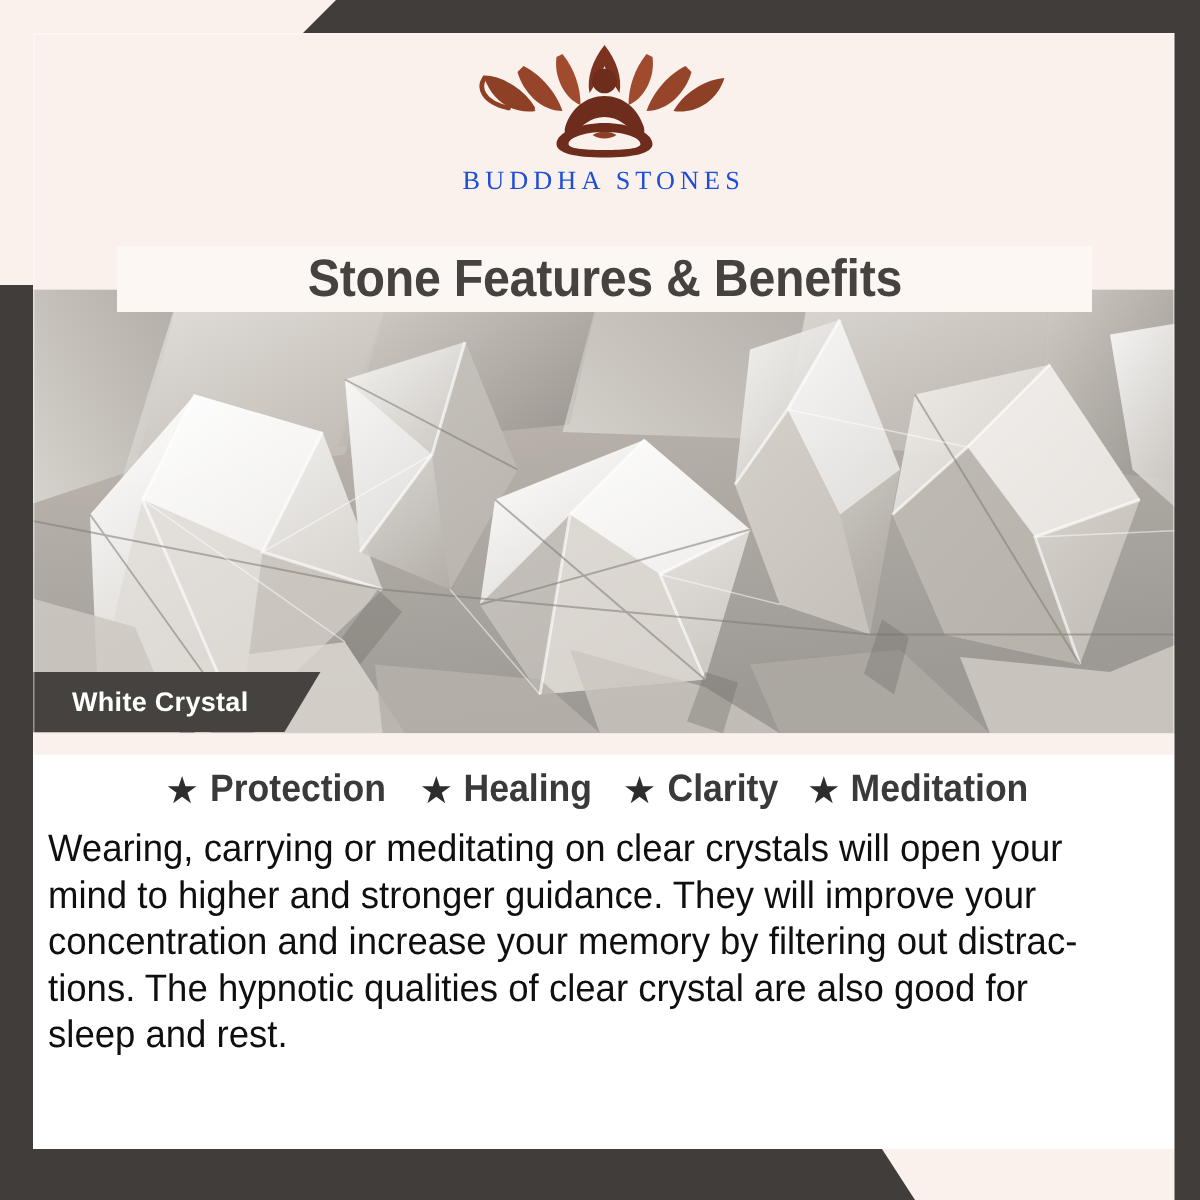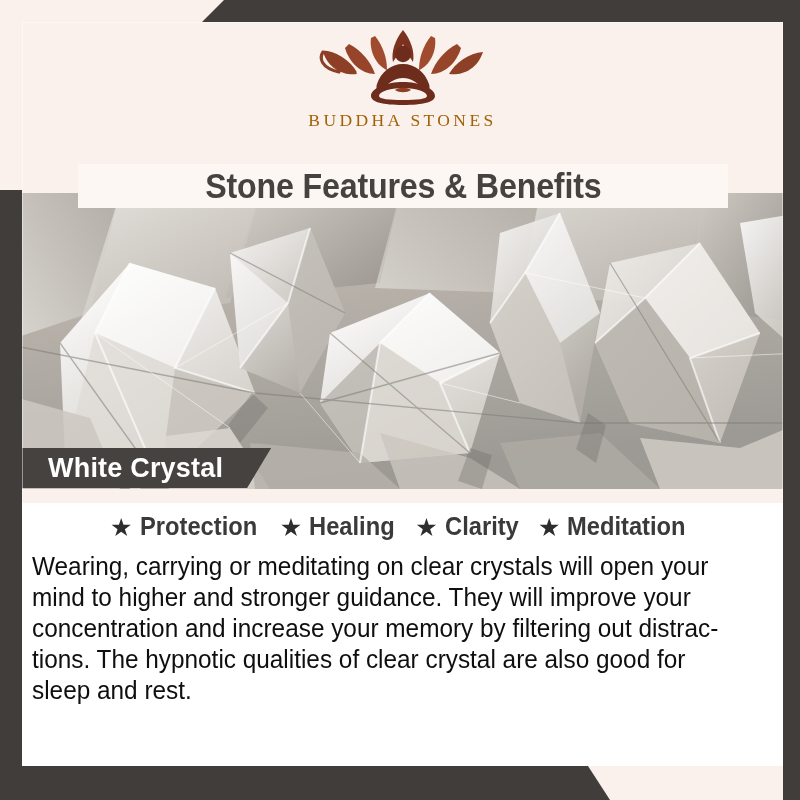--- a/index.html
+++ b/index.html
@@ -89,21 +89,21 @@
   .logo-mark {
     width: 188px;
     height: 78px;
     display: block;
   }
   .logo-text {
     margin-top: 4px;
     font-family: "Liberation Serif", serif;
     font-size: 17.5px;
     letter-spacing: 3.4px;
-    color: #a16207;
+    color: #1d4ed8;
     font-weight: 400;
     white-space: nowrap;
   }
 
   .title-band {
     position: absolute;
     left: 56px;
     top: 131px;
     width: 650px;
     height: 44px;
@@ -146,21 +146,21 @@
     align-items: center;
     padding-left: 26px;
     padding-right: 48px;
     clip-path: polygon(0 0, 100% 0, calc(100% - 24px) 100%, 0 100%);
     z-index: 20;
   }
   .caption-text {
     color: #ffffff;
     font-family: "Liberation Sans Narrow", "Liberation Sans", sans-serif;
     font-weight: bold;
-    font-size: 27px;
+    font-size: 18px;
     letter-spacing: 0.2px;
     white-space: nowrap;
   }
 
   
   .body-panel {
     position: absolute;
     top: 489px;
     left: 22px;
     width: 761px;

